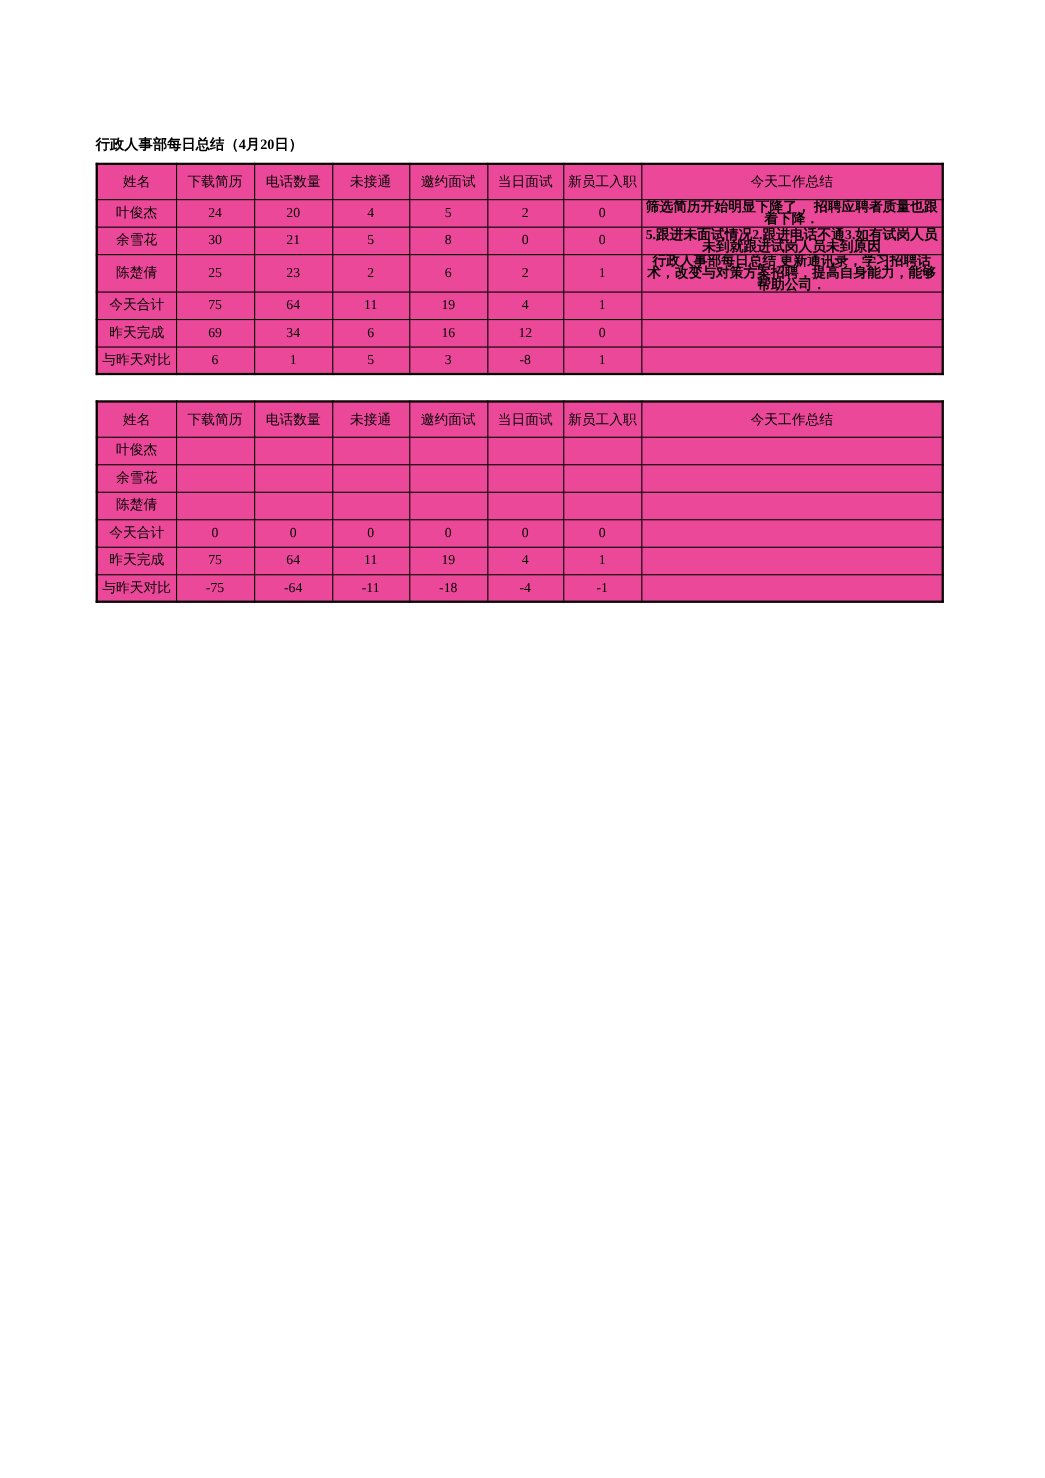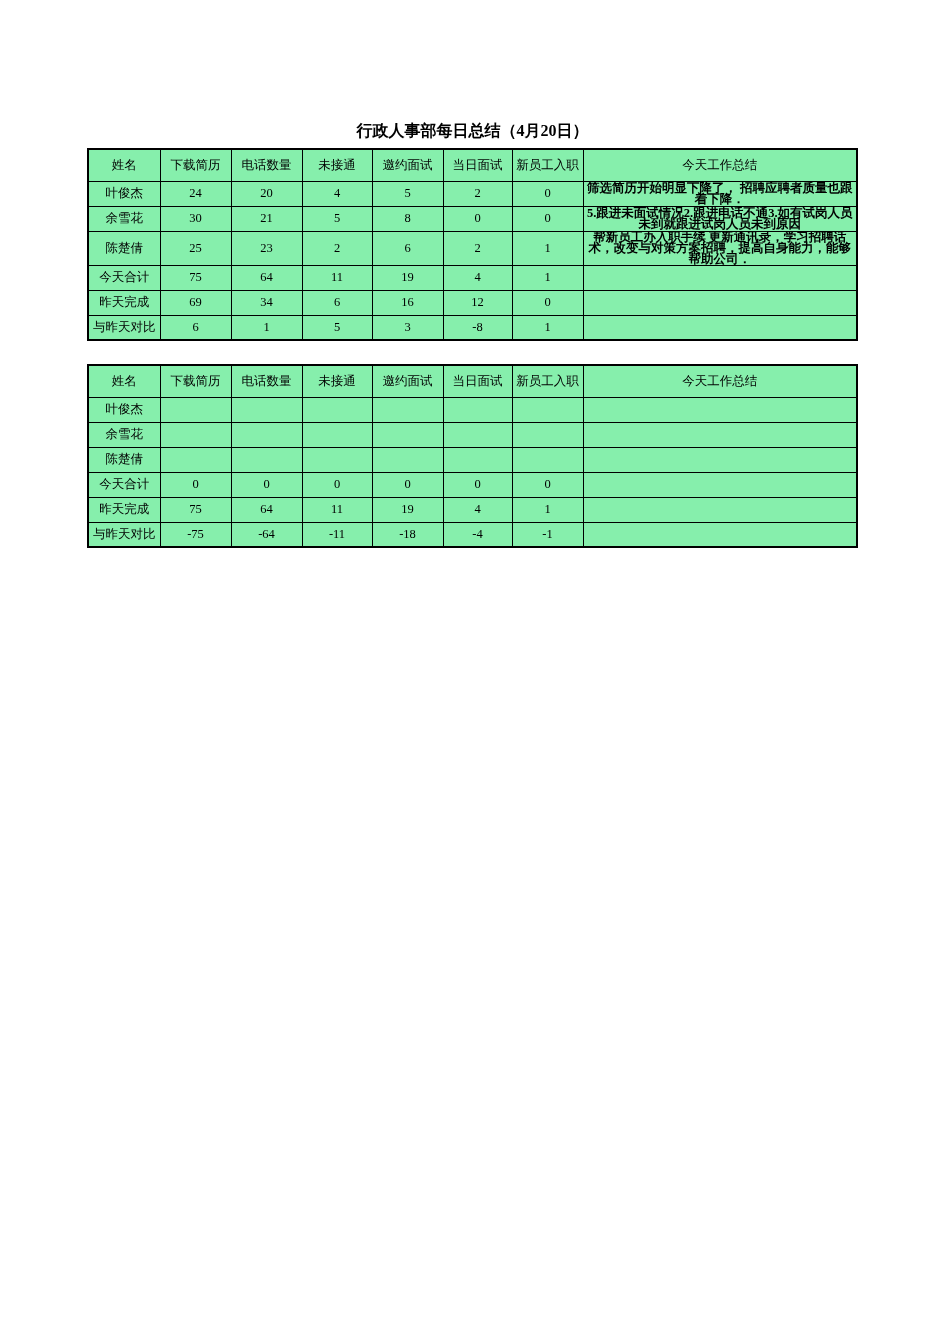--- a/index.html
+++ b/index.html
@@ -14,38 +14,37 @@
   }
   .page {
     position: absolute;
     inset: 0;
     background: #ffffff;
   }
   .report-title {
     position: absolute;
     left: 87px;
     width: 771px;
-    text-align: center;
     font-weight: bold;
-    font-size: 16px;
+    font-size: 13px;
     line-height: 21px;
     font-family: "Liberation Serif", serif;
     white-space: nowrap;
   }
   #title-0 { top: 120px; }
   #title-1 { top: 337px; }
 
   table.grid {
     position: absolute;
     left: 87px;
     width: 771px;
     table-layout: fixed;
     border-collapse: collapse;
     border: 2px solid #000000;
-    background: #86efac;
+    background: #ec4899;
   }
   #table-0 { top: 148px; }
   #table-1 { top: 364px; }
 
   table.grid th,
   table.grid td {
     border: 1px solid #000000;
     padding: 0;
     text-align: center;
     vertical-align: middle;
@@ -118,21 +117,21 @@
           <td class="cell-summary">5.跟进未面试情况2.跟进电话不通3.如有试岗人员未到就跟进试岗人员未到原因</td>
         </tr>
         <tr>
           <td>陈楚倩</td>
           <td>25</td>
           <td>23</td>
           <td>2</td>
           <td>6</td>
           <td>2</td>
           <td>1</td>
-          <td class="cell-summary">帮新员工办入职手续 更新通讯录，学习招聘话术，改变与对策方案招聘，提高自身能力，能够帮助公司．</td>
+          <td class="cell-summary">行政人事部每日总结 更新通讯录，学习招聘话术，改变与对策方案招聘，提高自身能力，能够帮助公司．</td>
         </tr>
         <tr>
           <td>今天合计</td>
           <td>75</td>
           <td>64</td>
           <td>11</td>
           <td>19</td>
           <td>4</td>
           <td>1</td>
           <td class="cell-summary"></td>

